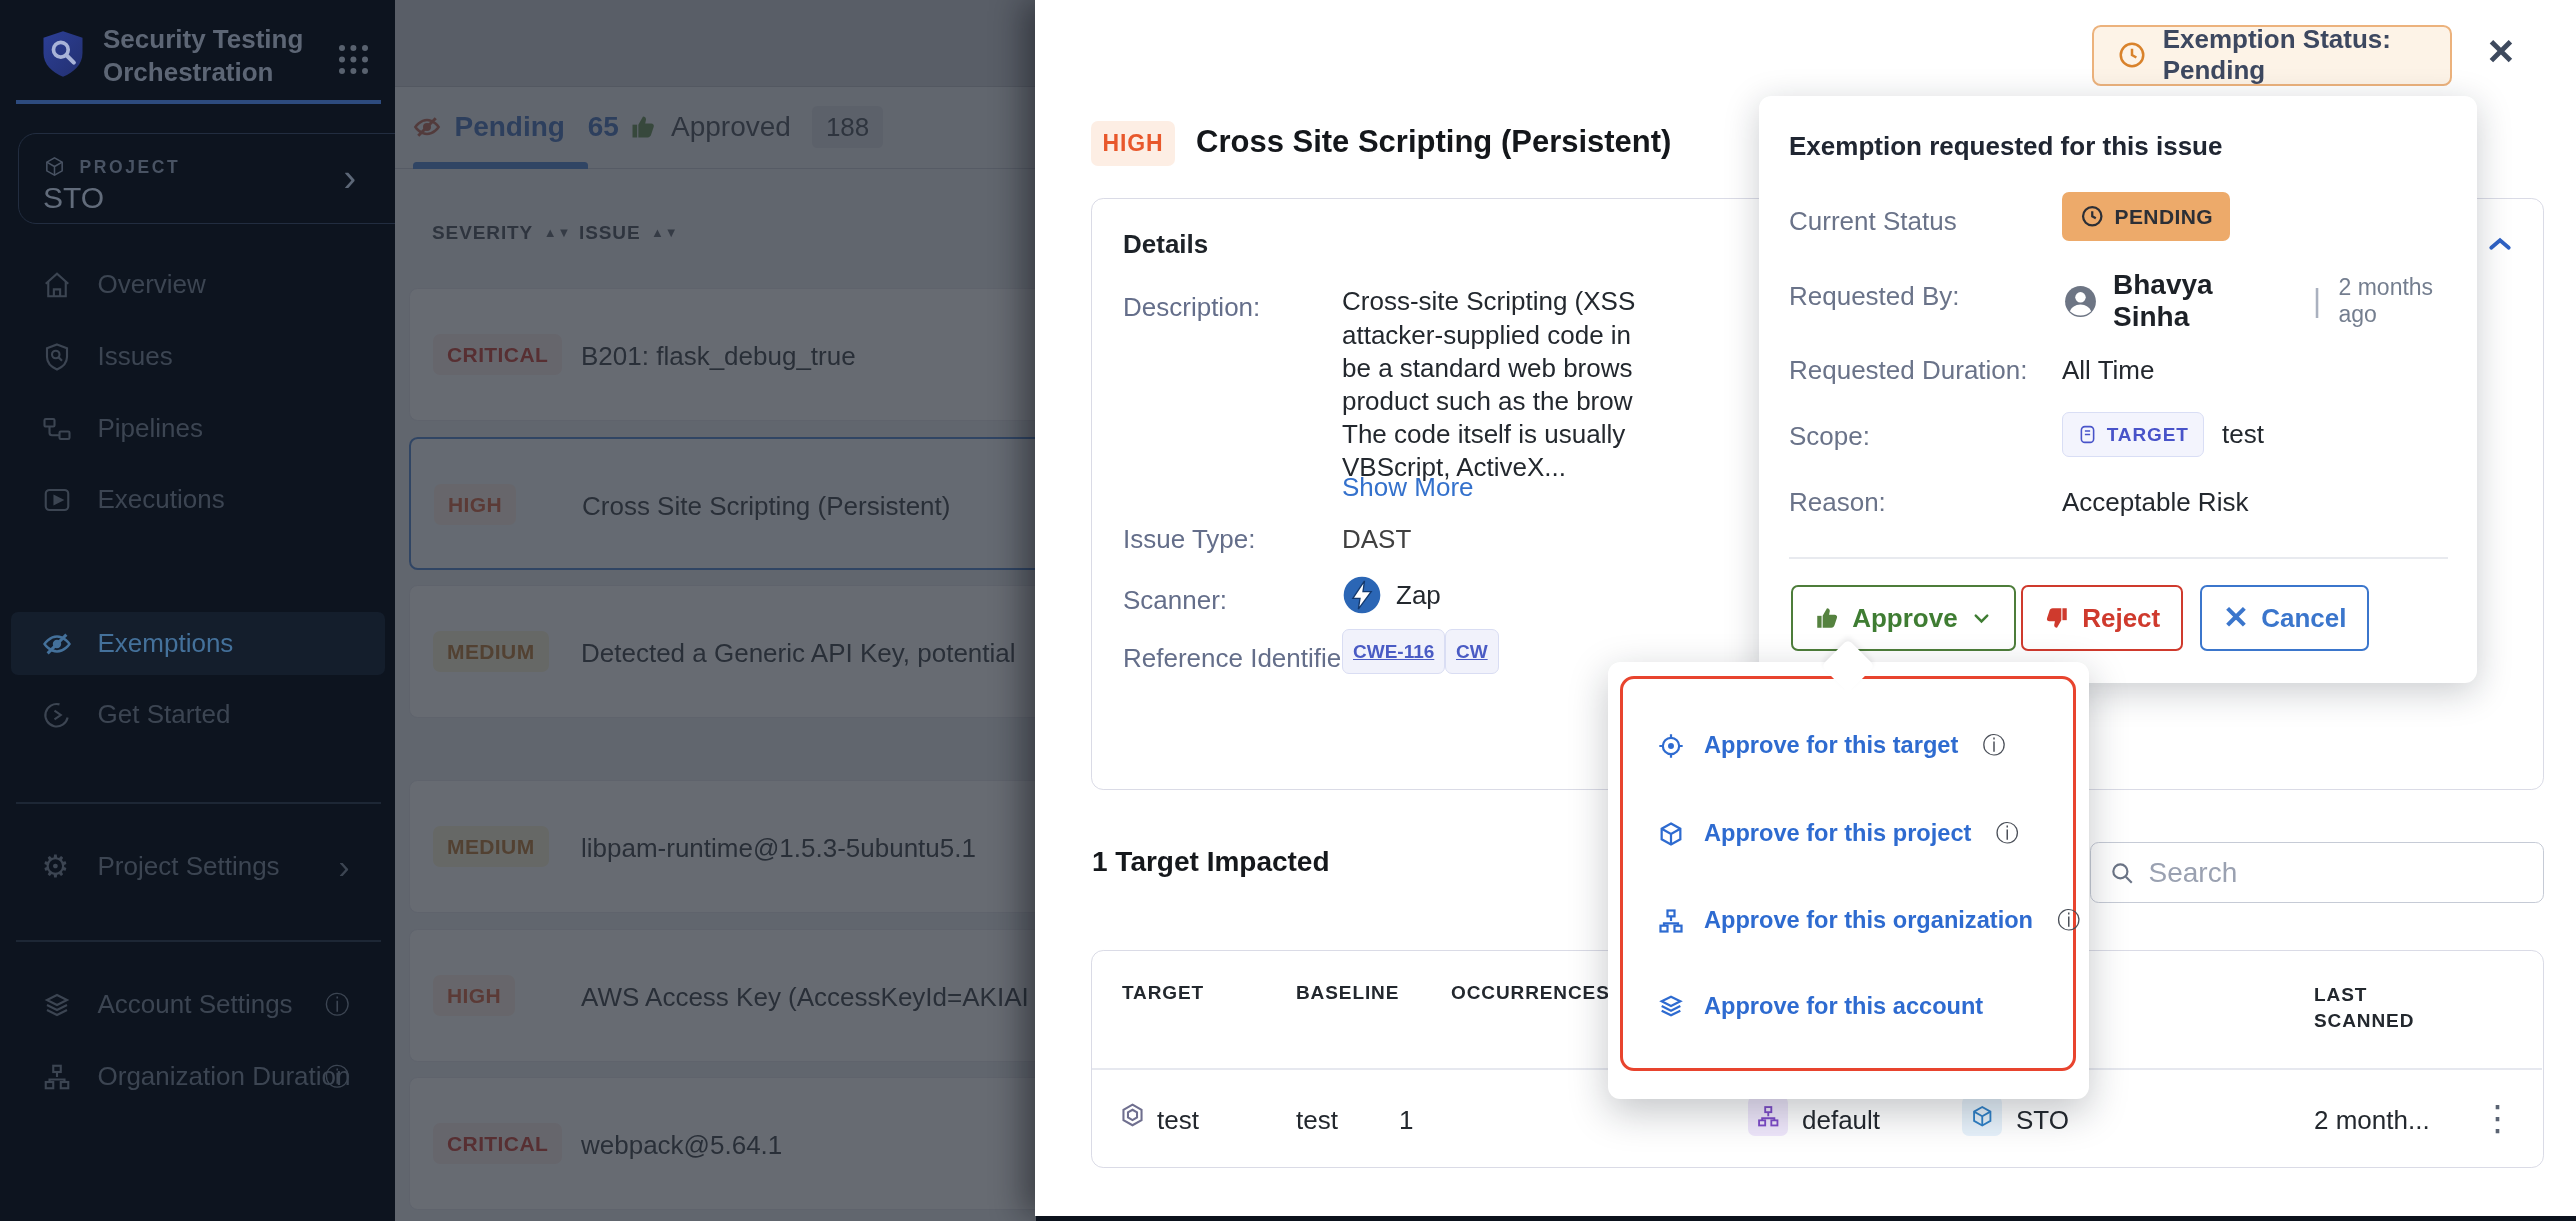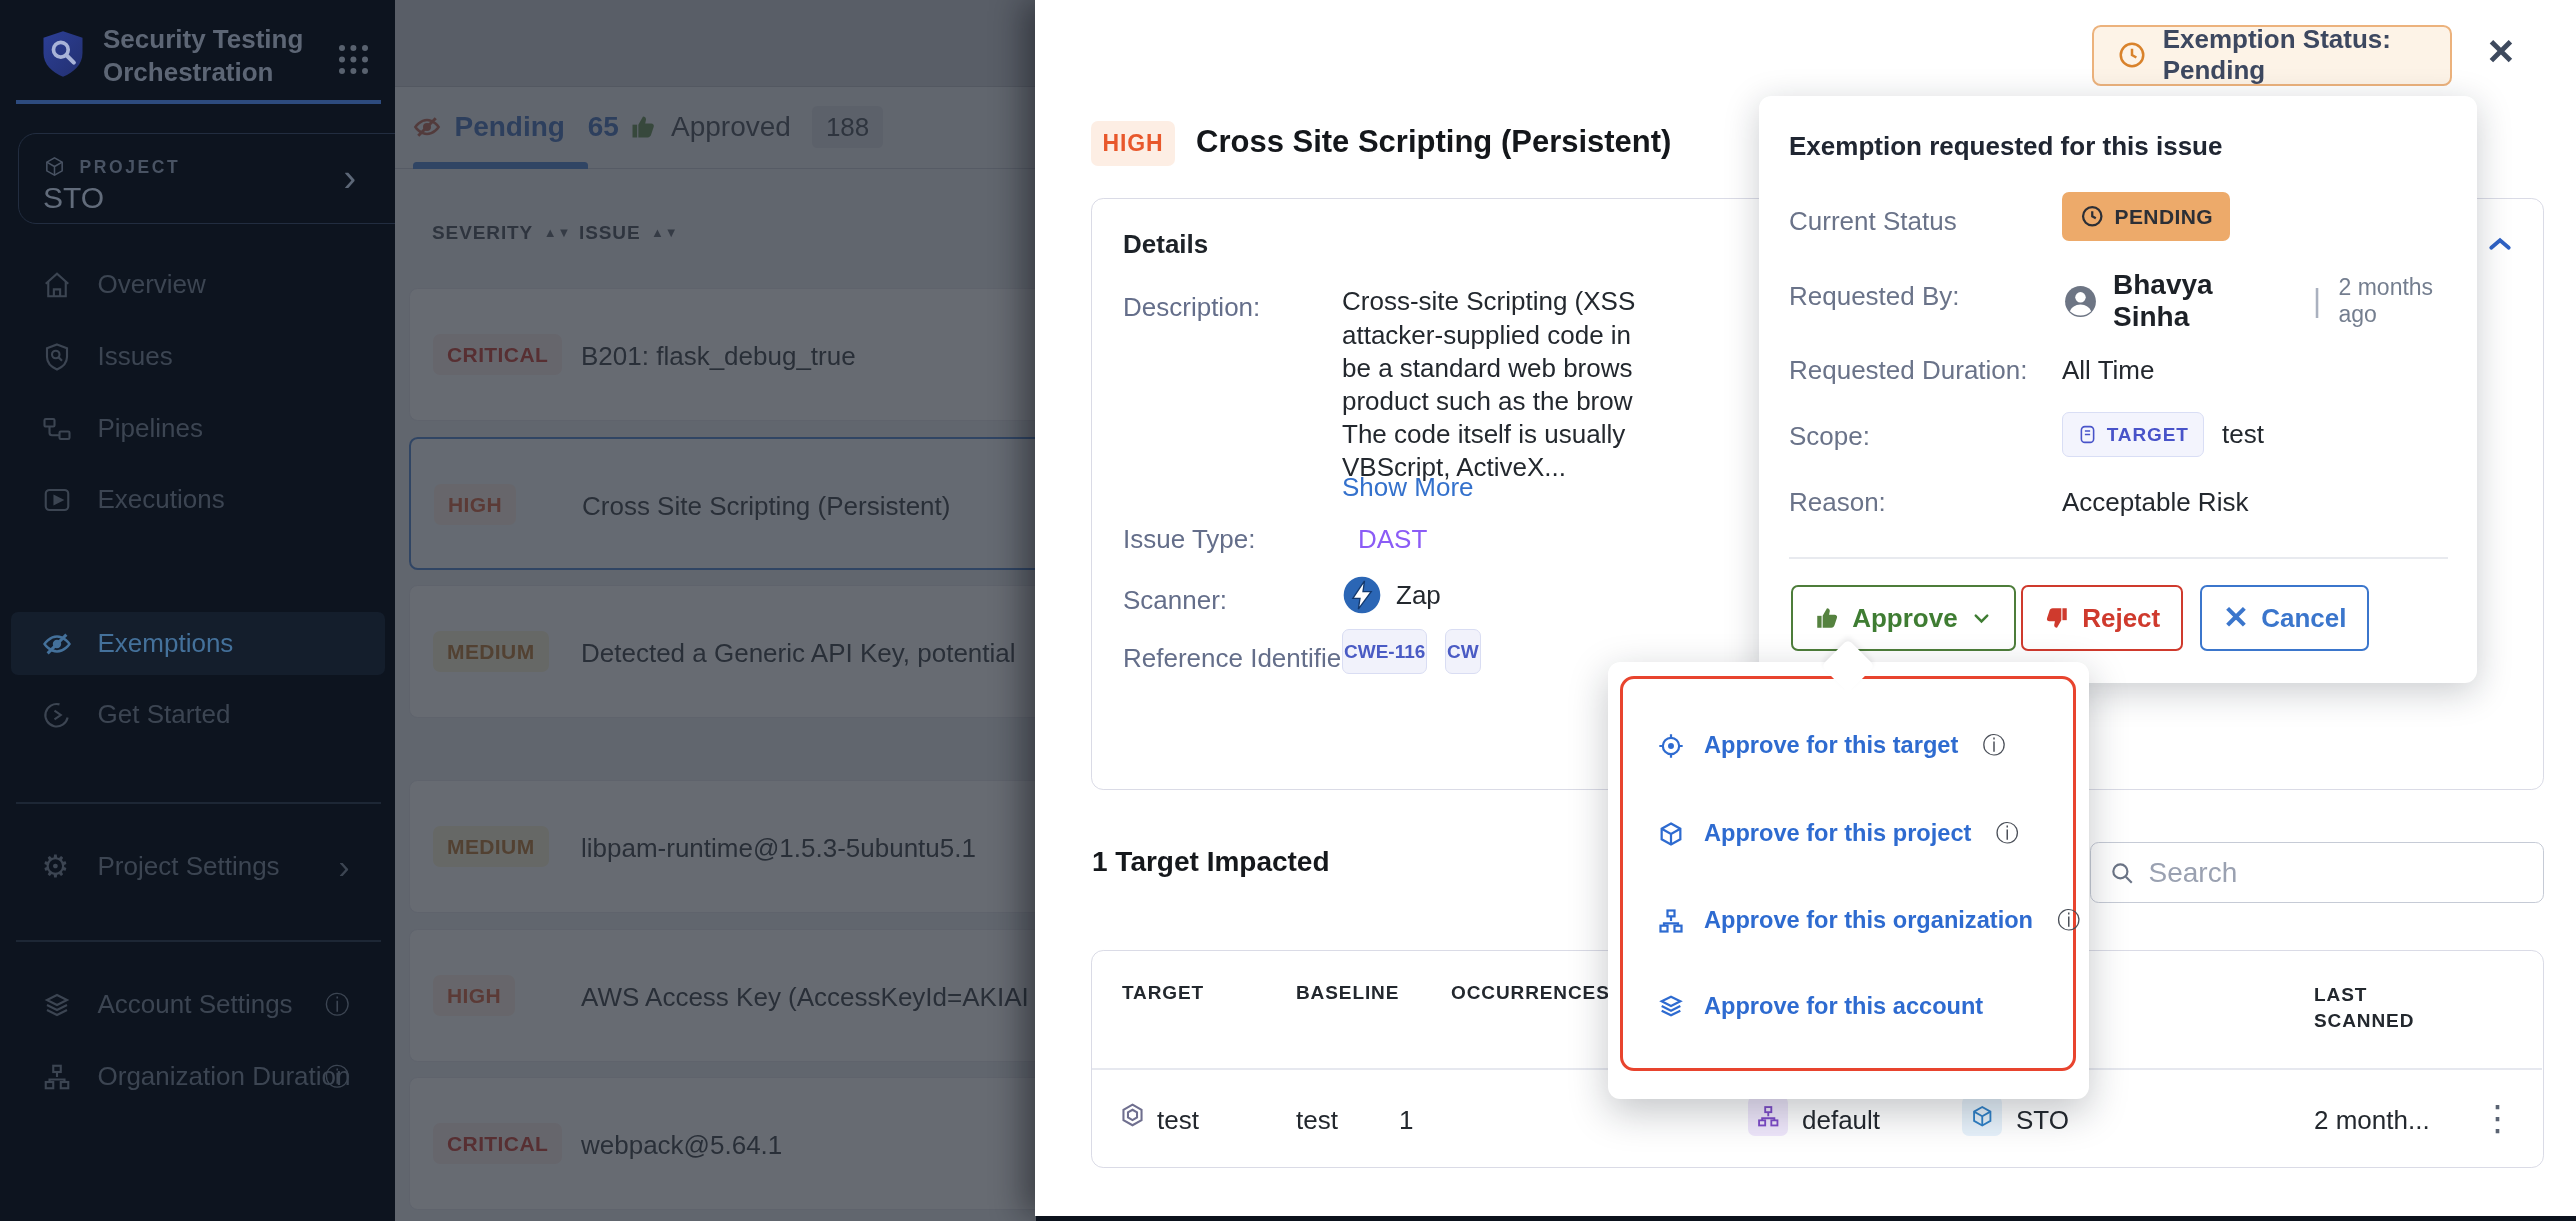--- a/index.html
+++ b/index.html
@@ -88,28 +88,28 @@
                    border-radius:7px; color:#e8582c; font-size:23px; font-weight:bold;
                    display:flex; align-items:center; justify-content:center;
                    letter-spacing:0.9px; }
   .issue-h1 { left:161px; top:124px; font-size:31px; font-weight:bold; color:#14171b; }
 
   .details-card { left:56px; top:198px; width:1453px; height:592px; border:1.7px solid #dadbe6;
                   border-radius:12.2px; background:#fff; }
   .card-h2 { left:31px; top:30px; font-size:26px; font-weight:bold; color:#1d2228; }
   .collapse-btn { left:1389px; top:30px; width:38px; height:30px; color:#2f62c4; }
   .dlabel { left:31px; font-size:26px; color:#646e8a; }
-  .dvalue { left:266px; font-size:26px; color:#8b5cf6; }
+  .dvalue { left:250px; font-size:26px; color:#404040; }
   .desc-line { left:250px; font-size:26px; color:#23282e; white-space:nowrap; }
   .show-more { left:250px; top:273px; font-size:26px; color:#3471cc; }
   .zap-row { left:250px; top:376px; display:flex; align-items:center; gap:14px; }
   .zap-row span { font-size:26px; color:#23282e; }
   .ref-chip { position:absolute; top:430px; height:45px; background:#f1f2fb;
               border:1.7px solid #d9ddf3; border-radius:7px; color:#4a5bc4; font-size:19px;
-              font-weight:bold; display:flex; align-items:center; padding:0 1px; }
+              font-weight:bold; display:flex; align-items:center; padding:0 10px;text-decoration:underline; }
 
   .targets-h { left:57px; top:846px; font-size:28px; font-weight:bold; color:#15181c; }
   .search-box { left:1055px; top:842px; width:454px; height:61px; border:1.7px solid #c6cbd6;
                 border-radius:8.7px; display:flex; align-items:center; gap:14px;
                 padding-left:17.5px; background:#fff; }
   .search-box input { border:none; outline:none; font-size:28px; color:#3a4149; width:367px;
                       font-family:"Liberation Sans", sans-serif; background:transparent; }
   .search-box input::placeholder { color:#9aa1b1; }
 
   .ttable-card { left:56px; top:950px; width:1453px; height:218px; border:1.7px solid #dadbe6;

